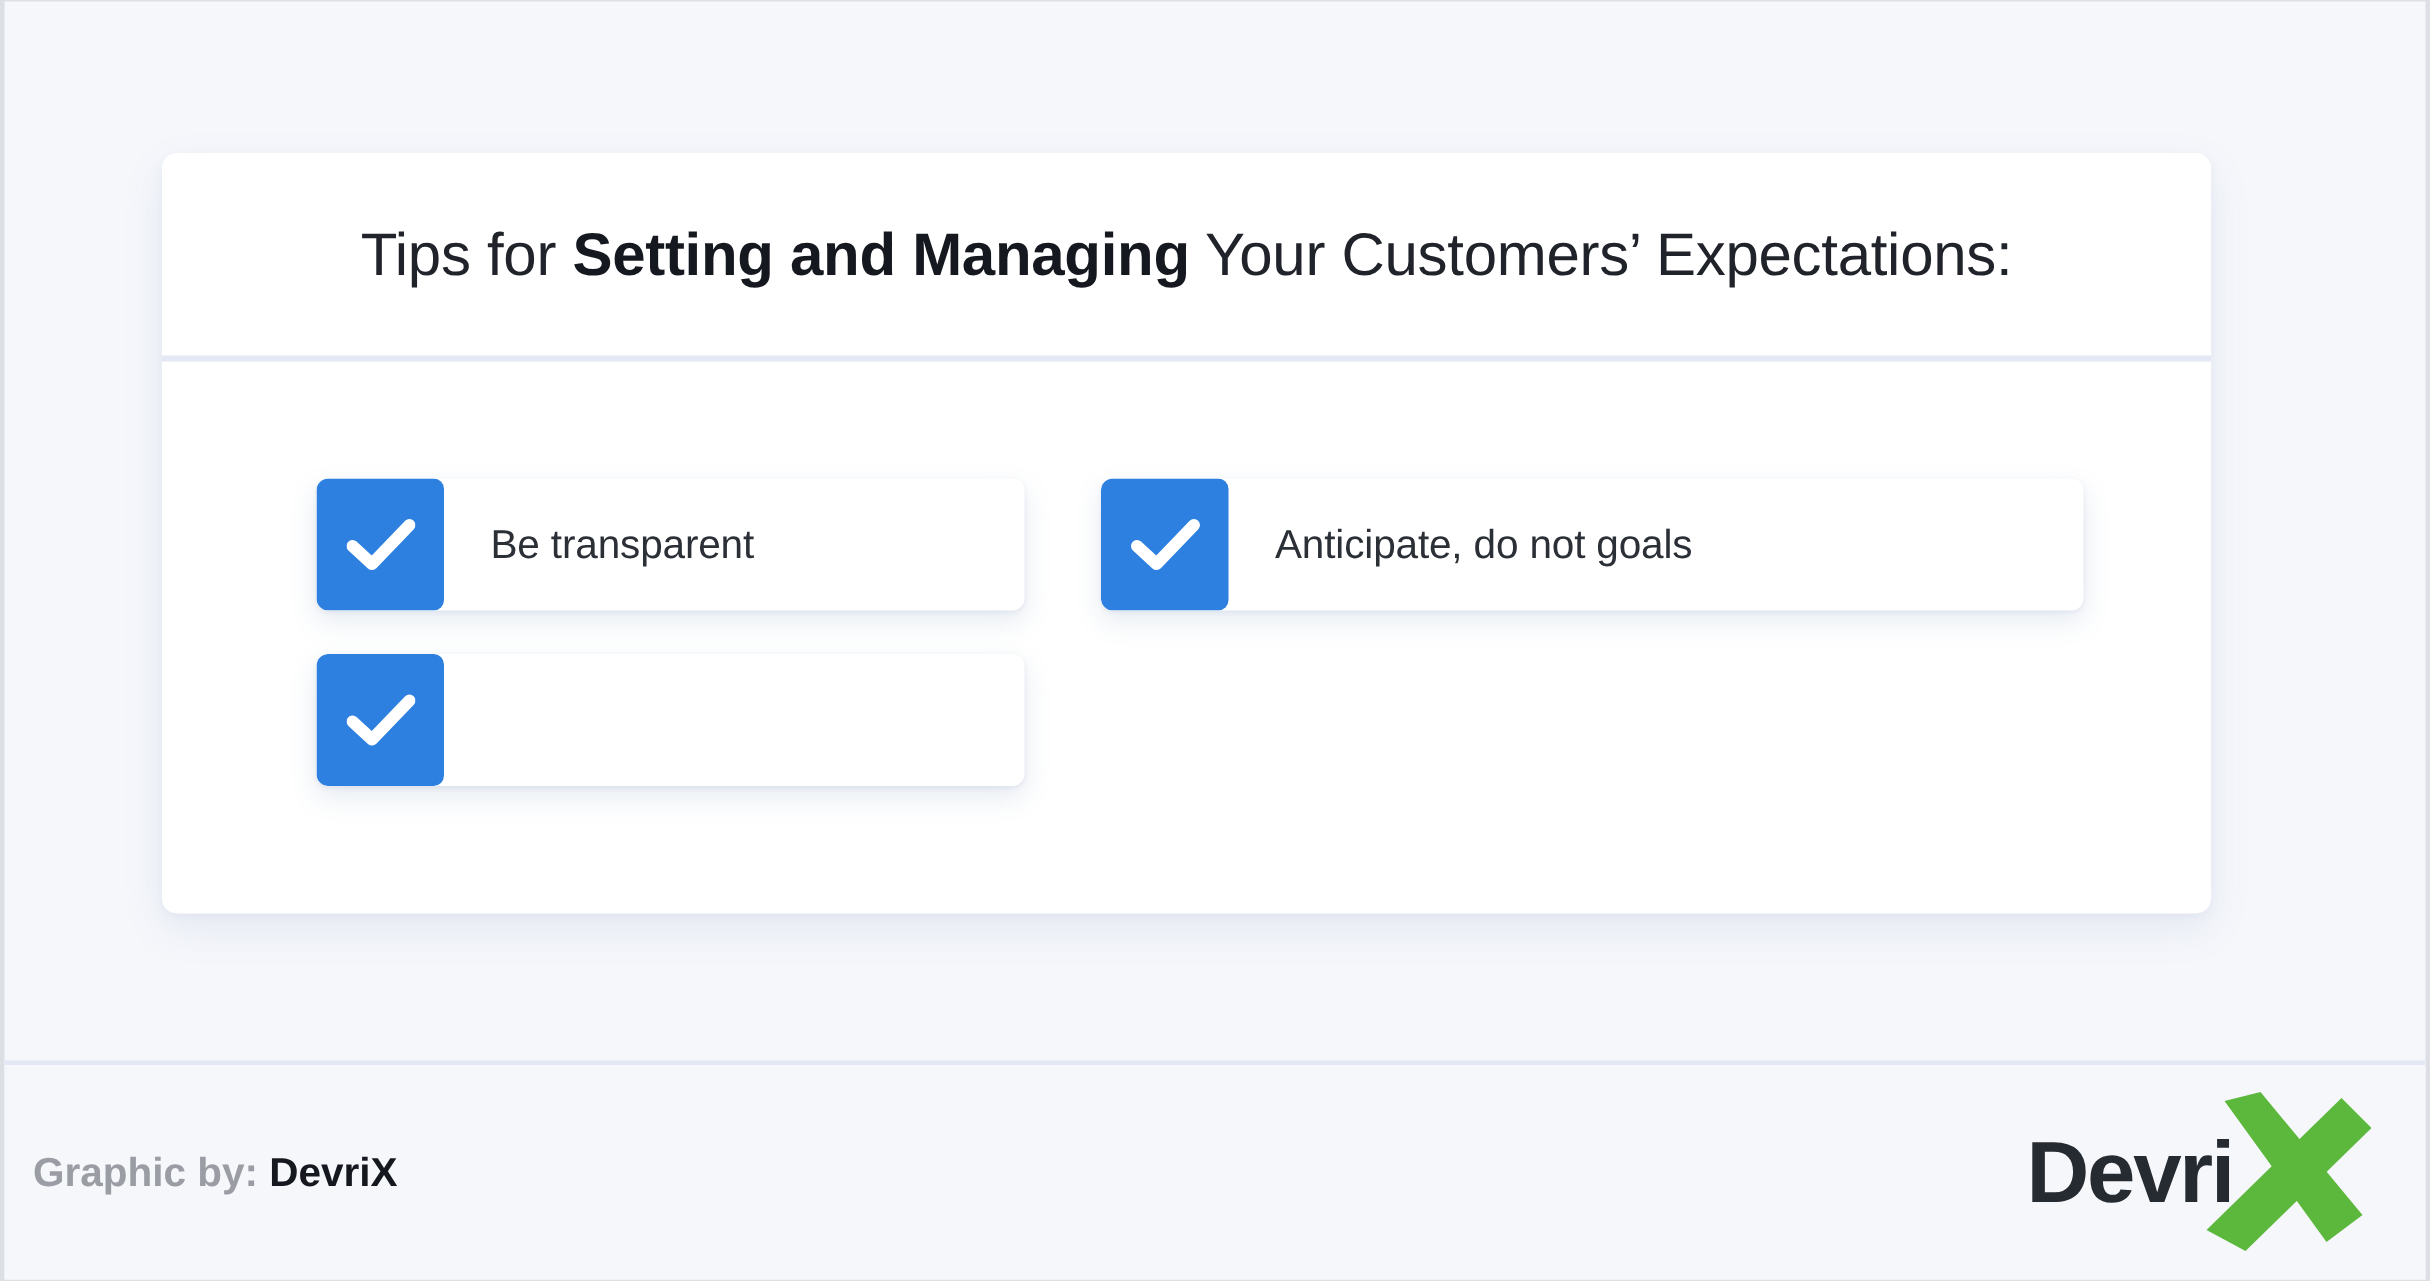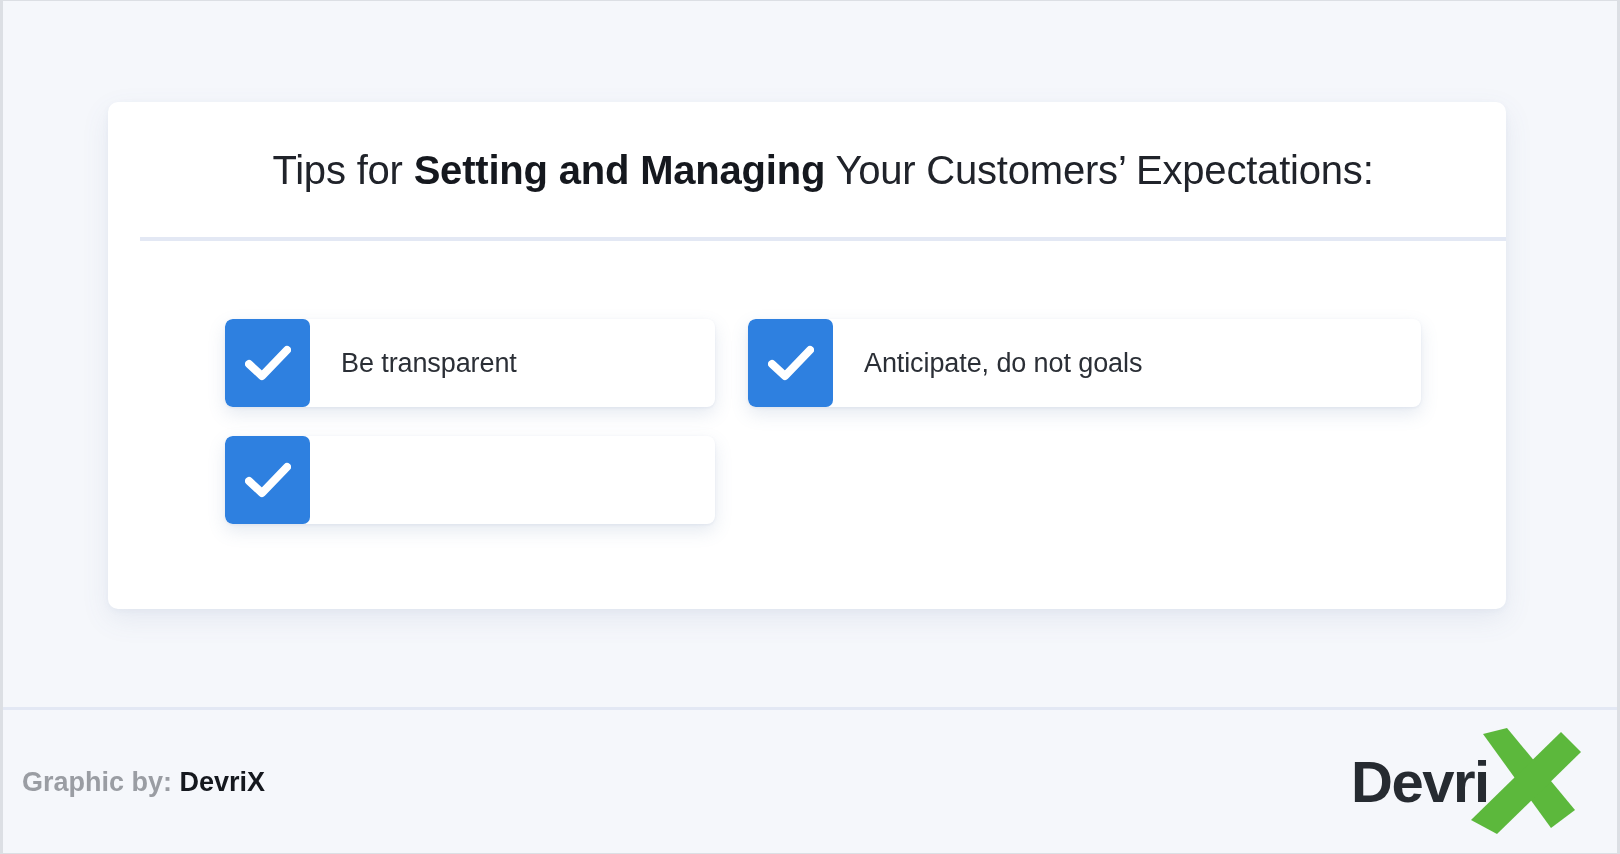--- a/index.html
+++ b/index.html
@@ -39,21 +39,20 @@
     left: 105px;
     top: 101px;
     width: 1366px;
     height: 507px;
     background: #ffffff;
     border-radius: 10px;
     box-shadow: 0 10px 28px rgba(86, 110, 160, 0.10),
                 0 2px 6px rgba(86, 110, 160, 0.05);
     display: flex;
     flex-direction: column;
-    padding-left: 32px;
   }
 
   .card-header {
     height: 135px;
     flex: 0 0 135px;
     display: flex;
     align-items: center;
     justify-content: center;
     padding: 0 36px;
     box-sizing: border-box;
@@ -98,20 +97,21 @@
   .tip-item {
     position: relative;
     height: 88px;
     background: #ffffff;
     border-radius: 8px;
     display: flex;
     align-items: stretch;
     box-shadow: 0 7px 18px rgba(96, 122, 170, 0.16),
                 0 1px 3px rgba(96, 122, 170, 0.10);
     overflow: hidden;
+    margin-left: 18px;
   }
 
   .tip-check {
     flex: 0 0 85px;
     width: 85px;
     background: #2e80e0;
     border-radius: 7px;
     display: flex;
     align-items: center;
     justify-content: center;

